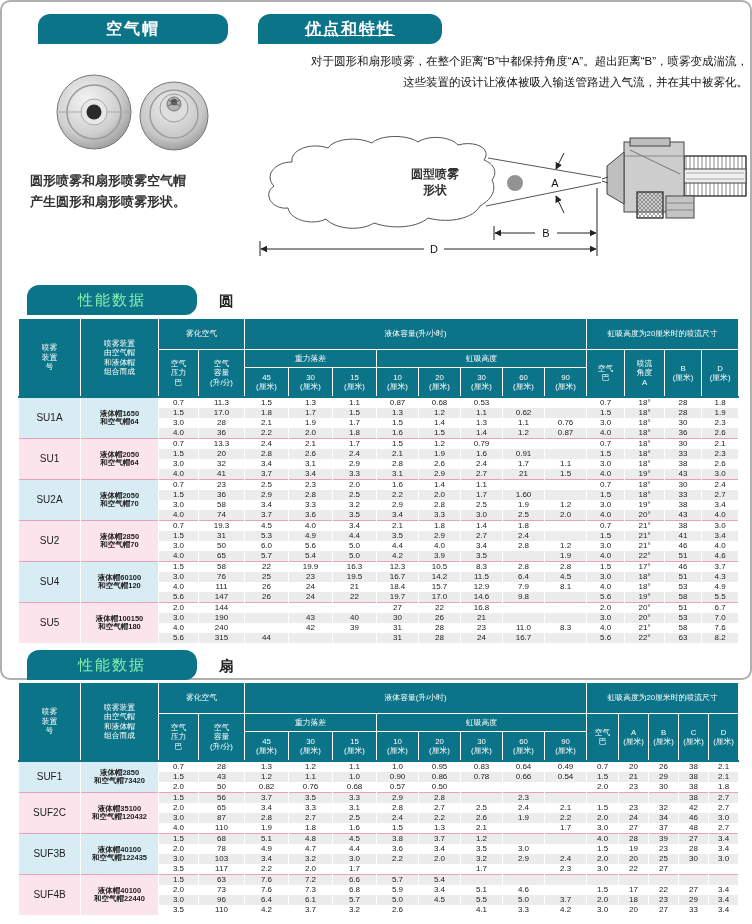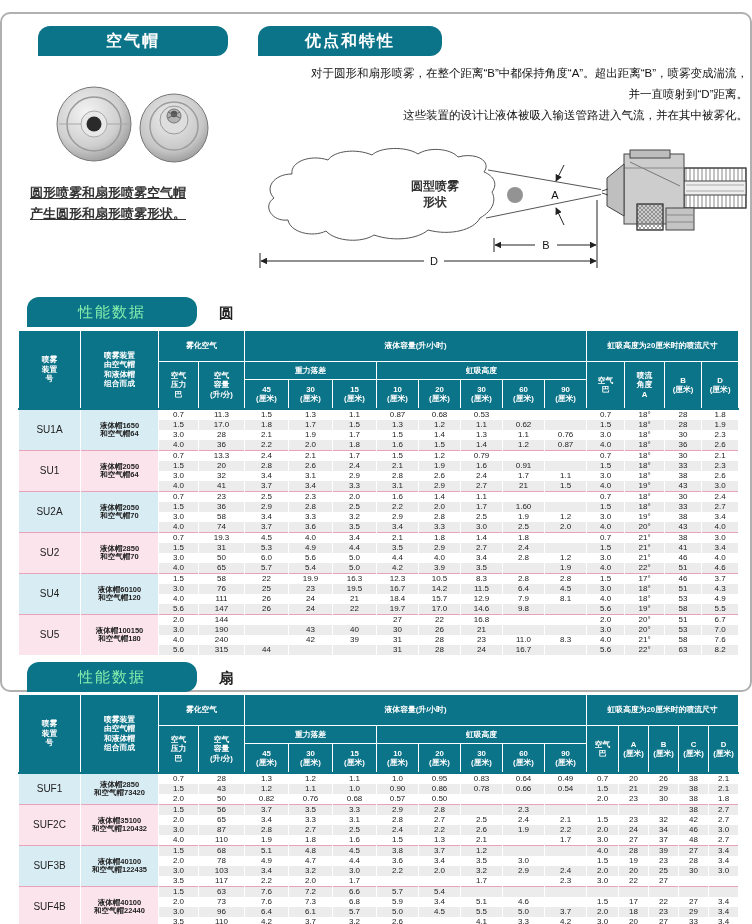--- a/index.html
+++ b/index.html
@@ -1,38 +1,38 @@
 <!DOCTYPE html>
 <html style="--teal: #0c7488; --rowblue: #d8ecf4; --rowpink: #fbe4ec; --divider: #e8a3ba;"><head>
 <meta charset="utf-8">
 <style>
   html,body{margin:0;padding:0;background:#fff;}
   body{width:752px;height:924px;position:relative;font-family:"Liberation Sans",sans-serif;overflow:hidden;}
-  .page{position:absolute;left:0;top:12px;width:752px;height:680px;border:2px solid #b0b0b0;border-radius:10px;box-sizing:border-box;background:#fff;}
+  .page{position:absolute;left:0;top:0;width:752px;height:680px;border:2px solid #b0b0b0;border-radius:10px;box-sizing:border-box;background:#fff;}
 
   .title-box{position:absolute;background:var(--teal);color:#fff;font-weight:bold;font-size:16px;
     display:flex;align-items:center;justify-content:center;border-radius:12px 12px 12px 0;letter-spacing:2px;}
   #box-aircap{left:36px;top:12px;width:190px;height:30px;}
-  #box-features{left:256px;top:12px;width:184px;height:30px;}
+  #box-features{left:256px;top:12px;width:184px;height:30px;text-decoration:underline;}
 
   .caps-photo{position:absolute;left:48px;top:60px;width:168px;height:100px;}
-  .caption{position:absolute;left:28px;top:168px;font-size:13px;font-weight:bold;color:#333;line-height:21px;text-decoration:underline;}
+  .caption{position:absolute;left:28px;top:168px;font-size:13px;font-weight:bold;color:#333;line-height:21px;}
 
   .features-text{position:absolute;left:258px;top:49px;width:488px;font-size:11.5px;font-weight:normal;color:#111;line-height:21px;text-align:right;}
   .diagram{position:absolute;left:250px;top:134px;width:500px;height:138px;}
 
   .section-head{position:absolute;left:25px;height:30px;}
   .section-head .bar{position:absolute;left:0;top:0;width:170px;height:30px;background:var(--teal);color:#86efac;
     font-weight:normal;font-size:15px;display:flex;align-items:center;justify-content:center;border-radius:12px 12px 12px 0;letter-spacing:2px;}
   .section-head .sub{position:absolute;left:192px;top:0;height:30px;line-height:32px;font-size:14.5px;font-weight:bold;color:#222;letter-spacing:1px;}
   #head1{top:283px;} #head2{top:648px;}
   #table1{position:absolute;left:16px;top:316px;} #table2{position:absolute;left:16px;top:680px;}
 
   table.perf{border-collapse:collapse;table-layout:fixed;width:720px;}
-  table.perf th{background:var(--teal);color:#fff;font-size:7.8px;font-weight:bold;border:1.5px solid #fff;
+  table.perf th{background:var(--teal);color:#fff;font-size:7.8px;font-weight:normal;border:1.5px solid #fff;
     white-space:pre-line;padding:1px 0;line-height:1.2;text-align:center;vertical-align:middle;}
   table.perf thead tr:nth-child(1) th.grp{height:28px;}
   table.perf thead tr:nth-child(2) th.grp2{height:15px;margin-left:24px;}
   table.perf thead tr:nth-child(3) th{height:26px;}
   table.perf td{font-size:8px;color:#222;text-align:center;vertical-align:middle;height:10px;line-height:1.05;
     padding:0 1px;border-left:1px solid #fff;border-right:1px solid #fff;}
   table.perf tr.odd td.num{background:#ececec;}
   table.perf tr.even td.num{background:#fff;}
   table.perf td.dev{font-size:10px;}
   table.perf td.combo{font-size:7.5px;font-weight:bold;white-space:pre-line;}
@@ -83,21 +83,20 @@
     <div>圆形喷雾和扇形喷雾空气帽</div>
     <div>产生圆形和扇形喷雾形状。</div>
   </div>
 
   <div class="title-box" id="box-features">
     <span>优点和特性</span>
   </div>
 
   <div class="features-text">
     <div>对于圆形和扇形喷雾，在整个距离“B”中都保持角度“A”。超出距离“B”，喷雾变成湍流，</div>
-    <div>并一直喷射到“D”距离。</div>
     <div>这些装置的设计让液体被吸入输送管路进入气流，并在其中被雾化。</div>
   </div>
 
   <svg class="diagram" viewBox="0 0 500 138">
     <defs>
       <marker id="ah" viewBox="0 0 10 10" refX="9" refY="5" markerWidth="7" markerHeight="7" orient="auto-start-reverse">
         <path d="M0,0 L10,5 L0,10 z" fill="#222"></path>
       </marker>
       <pattern id="knurl" width="4" height="4" patternUnits="userSpaceOnUse">
         <path d="M0,4 L4,0 M0,0 L4,4" stroke="#777" stroke-width="0.7"></path>

